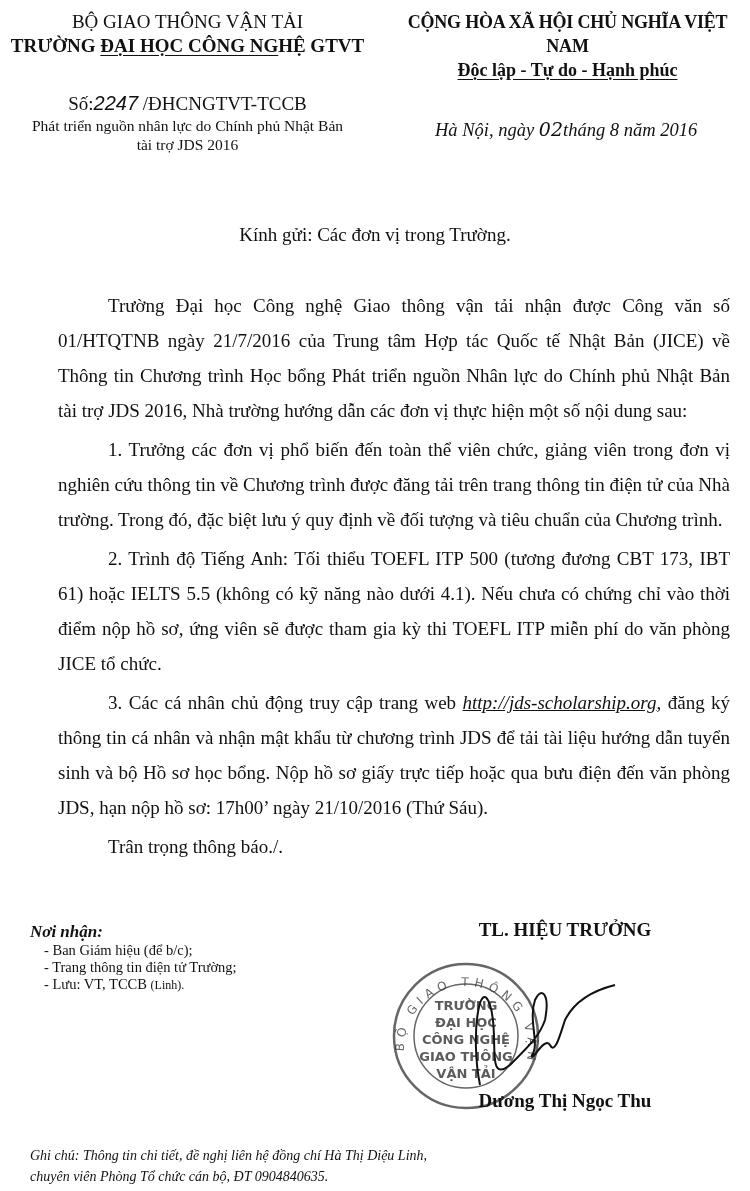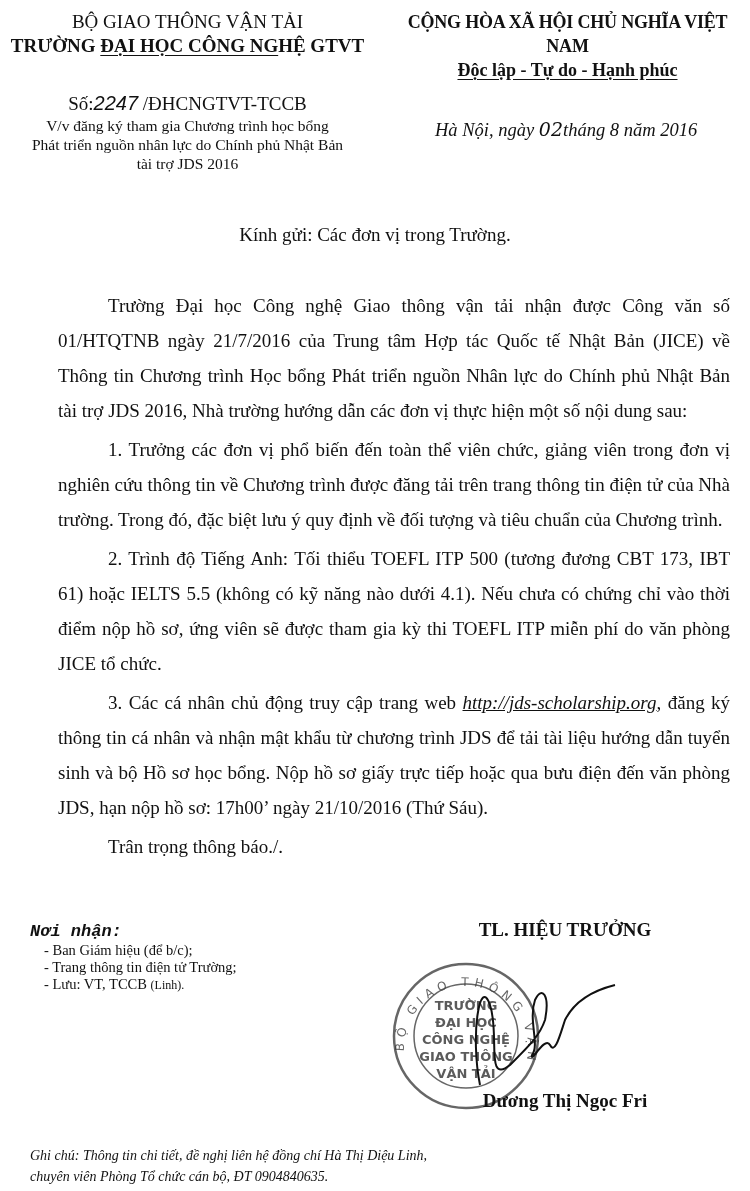--- a/index.html
+++ b/index.html
@@ -17,21 +17,21 @@
   .so { left:0; top:92px; width:375px; font-size:19px; line-height:22px; }
   .so .hand { font-family:Liberation Sans, sans-serif; font-style:italic; font-size:20px; }
   .subject { left:0; top:116px; width:375px; font-size:15.5px; line-height:19px; }
   .dateline { left:435px; top:118px; width:315px; font-size:18.5px; font-style:italic; }
   .dateline .hand { font-family:"DejaVu Serif", serif; font-style:italic; font-size:19px; }
   .kinhgui { left:0; top:224px; width:750px; font-size:19px; }
   .body { left:58px; top:288px; width:672px; font-size:19px; line-height:35px; text-align:justify; }
   .body p { margin:0 0 4px 0; text-indent:50px; }
   .body .link { text-decoration:underline;font-style:italic; }
   .recv { left:30px; top:922px; width:300px; }
-  .recv-title { font-size:17px; font-weight:bold; font-style:italic; line-height:20px;font-family:Liberation Mono, monospace; }
+  .recv-title { font-size:17px; font-weight:bold; font-style:italic; line-height:20px; }
   .recv-item { font-size:14.5px; line-height:17px; padding-left:14px; }
   .recv-item .small { font-size:12px; }
   .sign { left:380px; top:918px; width:370px; }
   .sign-title { font-size:19px; font-weight:bold; line-height:24px; text-align:center; }
   .signer { left:380px; top:1090px; width:370px; text-align:center; font-size:19px; font-weight:bold; }
   .stamp { left:390px; top:960px; width:152px; height:152px; }
   .signature { left:470px; top:975px; width:150px; height:120px; }
   .note { left:30px; top:1145px; width:500px; font-size:14px; font-style:italic; line-height:21px; }
 </style>
 </head>
@@ -45,21 +45,20 @@
 <div class="abs hdr-right center">
   <div class="nation">CỘNG HÒA XÃ HỘI CHỦ NGHĨA VIỆT NAM</div>
   <div class="motto"><u>Độc lập - Tự do - Hạnh phúc</u></div>
 </div>
 
 <div class="abs so center">
   <span>Số:</span><span class="hand">2247</span><span> /ĐHCNGTVT-TCCB</span>
 </div>
 
 <div class="abs subject center">
-  <div>V/v đăng ký tham gia Chương trình học bổng</div>
   <div>Phát triển nguồn nhân lực do Chính phủ Nhật Bản</div>
   <div>tài trợ JDS 2016</div>
 </div>
 
 <div class="abs dateline">
   <span>Hà Nội, ngày </span><span class="hand">02</span><span>tháng 8 năm 2016</span>
 </div>
 
 <div class="abs kinhgui center">Kính gửi: Các đơn vị trong Trường.</div>
 
@@ -95,18 +94,18 @@
   <defs>
       <path id="ring" d="M 18 110 A 62 62 0 1 1 134 110"></path>
     </defs>
   <text font-family="DejaVu Sans, sans-serif" font-size="12" fill="#333" opacity="0.75" letter-spacing="5"><textPath href="#ring" startOffset="8%">BỘ GIAO THÔNG VẬN TẢI</textPath></text>
 </svg>
 
 <svg class="abs signature" viewBox="0 0 150 120">
   <path d="M10 110 C 0 60, 10 0, 20 30 C 30 60, 15 110, 40 90 C 60 70, 70 60, 75 45 C 80 20, 72 10, 65 25 C 58 45, 70 70, 62 80 C 60 90, 75 60, 80 70 C 85 80, 90 60, 95 45 C 105 25, 125 15, 145 10" fill="none" stroke="#111" stroke-width="2"></path>
 </svg>
 
-<div class="abs signer">Dương Thị Ngọc Fri</div>
+<div class="abs signer">Dương Thị Ngọc Thu</div>
 
 <div class="abs note">
   <div>Ghi chú: Thông tin chi tiết, đề nghị liên hệ đồng chí Hà Thị Diệu Linh,</div>
   <div>chuyên viên Phòng Tổ chức cán bộ, ĐT 0904840635.</div>
 </div>
 
 </body></html>

